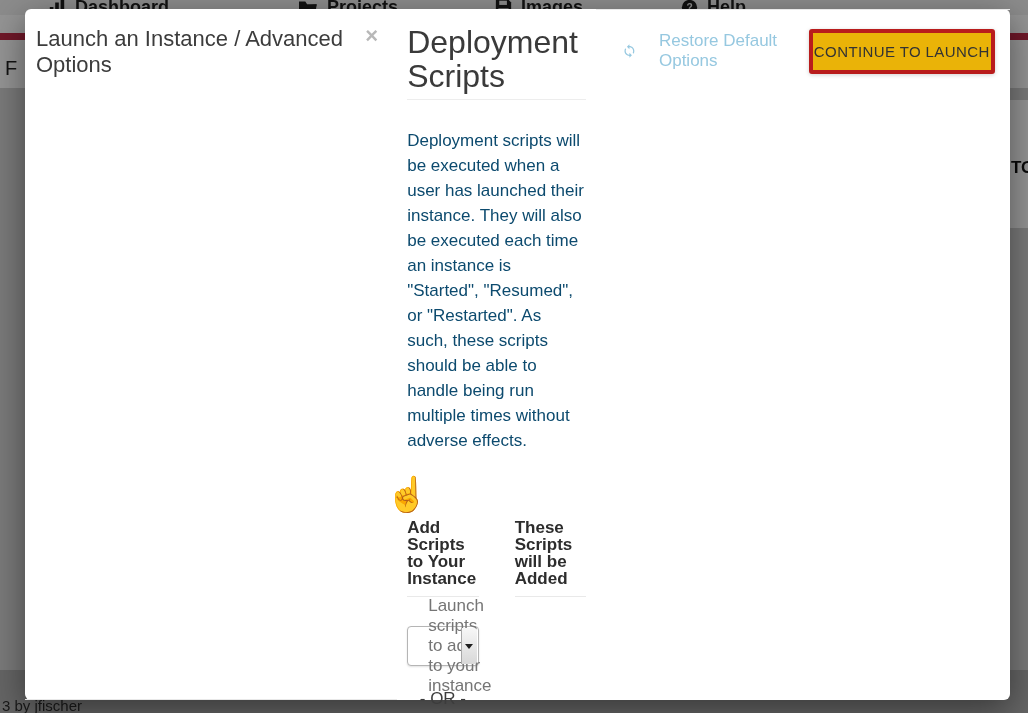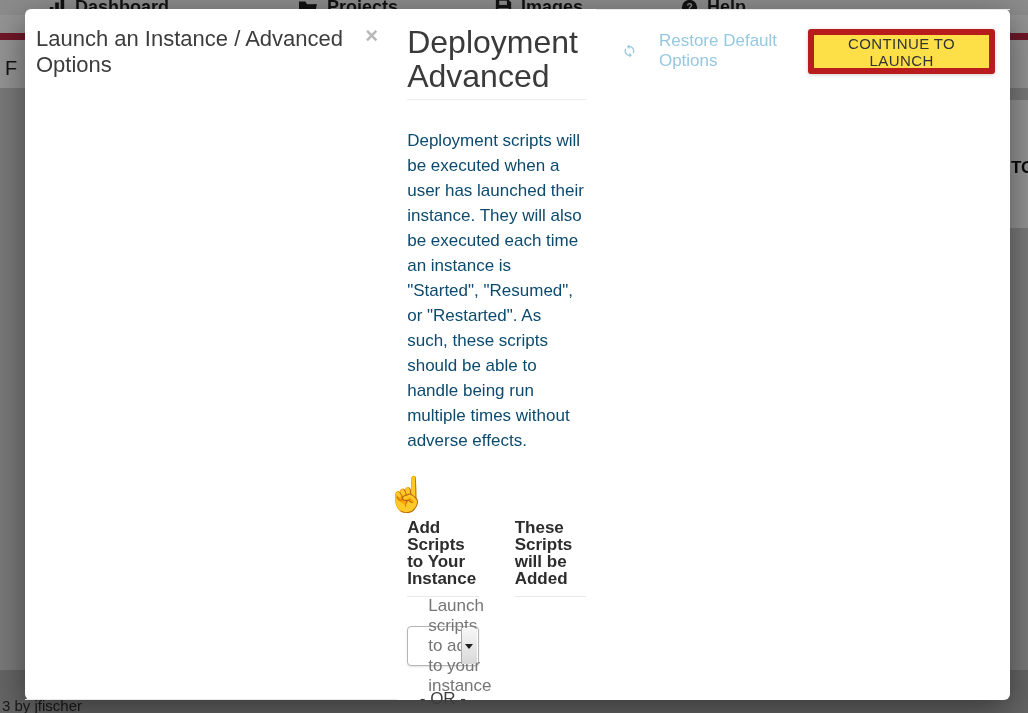--- a/index.html
+++ b/index.html
@@ -51,21 +51,21 @@
                     border-right:4px solid transparent; border-top:5px solid #1d1d1d; }
 
   .or-divider { margin-top:23px; text-align:center; font-size:17px; color:#3c3c3c; }
   .create-btn { margin-top:16px; width:100%; height:44px; background:#ececec; border:none; border-radius:3px;
                 font-size:16px; color:#2e2e2e; letter-spacing:0.4px; font-family:"Liberation Sans", sans-serif; }
 
   .modal-footer { height:83px; border-top:1px solid #e9e9e9; display:flex; align-items:center;
                   justify-content:space-between; padding:0 15px 0 26px; }
   .restore-link { display:flex; align-items:center; gap:22px; font-size:17px; color:#96c8e0; cursor:default; }
   .restore-link svg { display:block; }
-  .continue-btn { width:220px; height:45px; background:#fde047; border:6px solid #b91c1c; border-radius:3px;
+  .continue-btn { width:220px; height:45px; background:#eab308; border:4px solid #b91c1c; border-radius:3px;
                   box-shadow:0 1px 4px rgba(0,0,0,0.18); font-size:15px; color:#333; letter-spacing:0.4px;
                   font-family:"Liberation Sans", sans-serif; }
 
   .hand-cursor { position:absolute; left:386px; top:474px; font-size:34px; color:#151515;
                  text-shadow:0 0 2px #fff; pointer-events:none; }
 </style>
 </head>
 <body>
 
 <div class="viewport">
@@ -117,21 +117,21 @@
 
   <div class="overlay"></div>
 
   <div class="modal">
     <div class="modal-header">
       <div class="modal-title">Launch an Instance / Advanced Options</div>
       <button class="modal-close">×</button>
     </div>
 
     <div class="modal-body">
-      <h2 class="section-heading">Deployment Advanced</h2>
+      <h2 class="section-heading">Deployment Scripts</h2>
       <p class="section-desc">Deployment scripts will be executed when a user has launched their instance. They will also be executed each time an instance is "Started", "Resumed", or "Restarted". As such, these scripts should be able to handle being run multiple times without adverse effects.</p>
 
       <div class="columns">
         <div class="col">
           <div class="col-heading">Add Scripts to Your Instance</div>
 
           <div class="fake-select">
             <span>Launch scripts to add to your instance</span>
             <span class="select-arrow">
                 <i></i>

